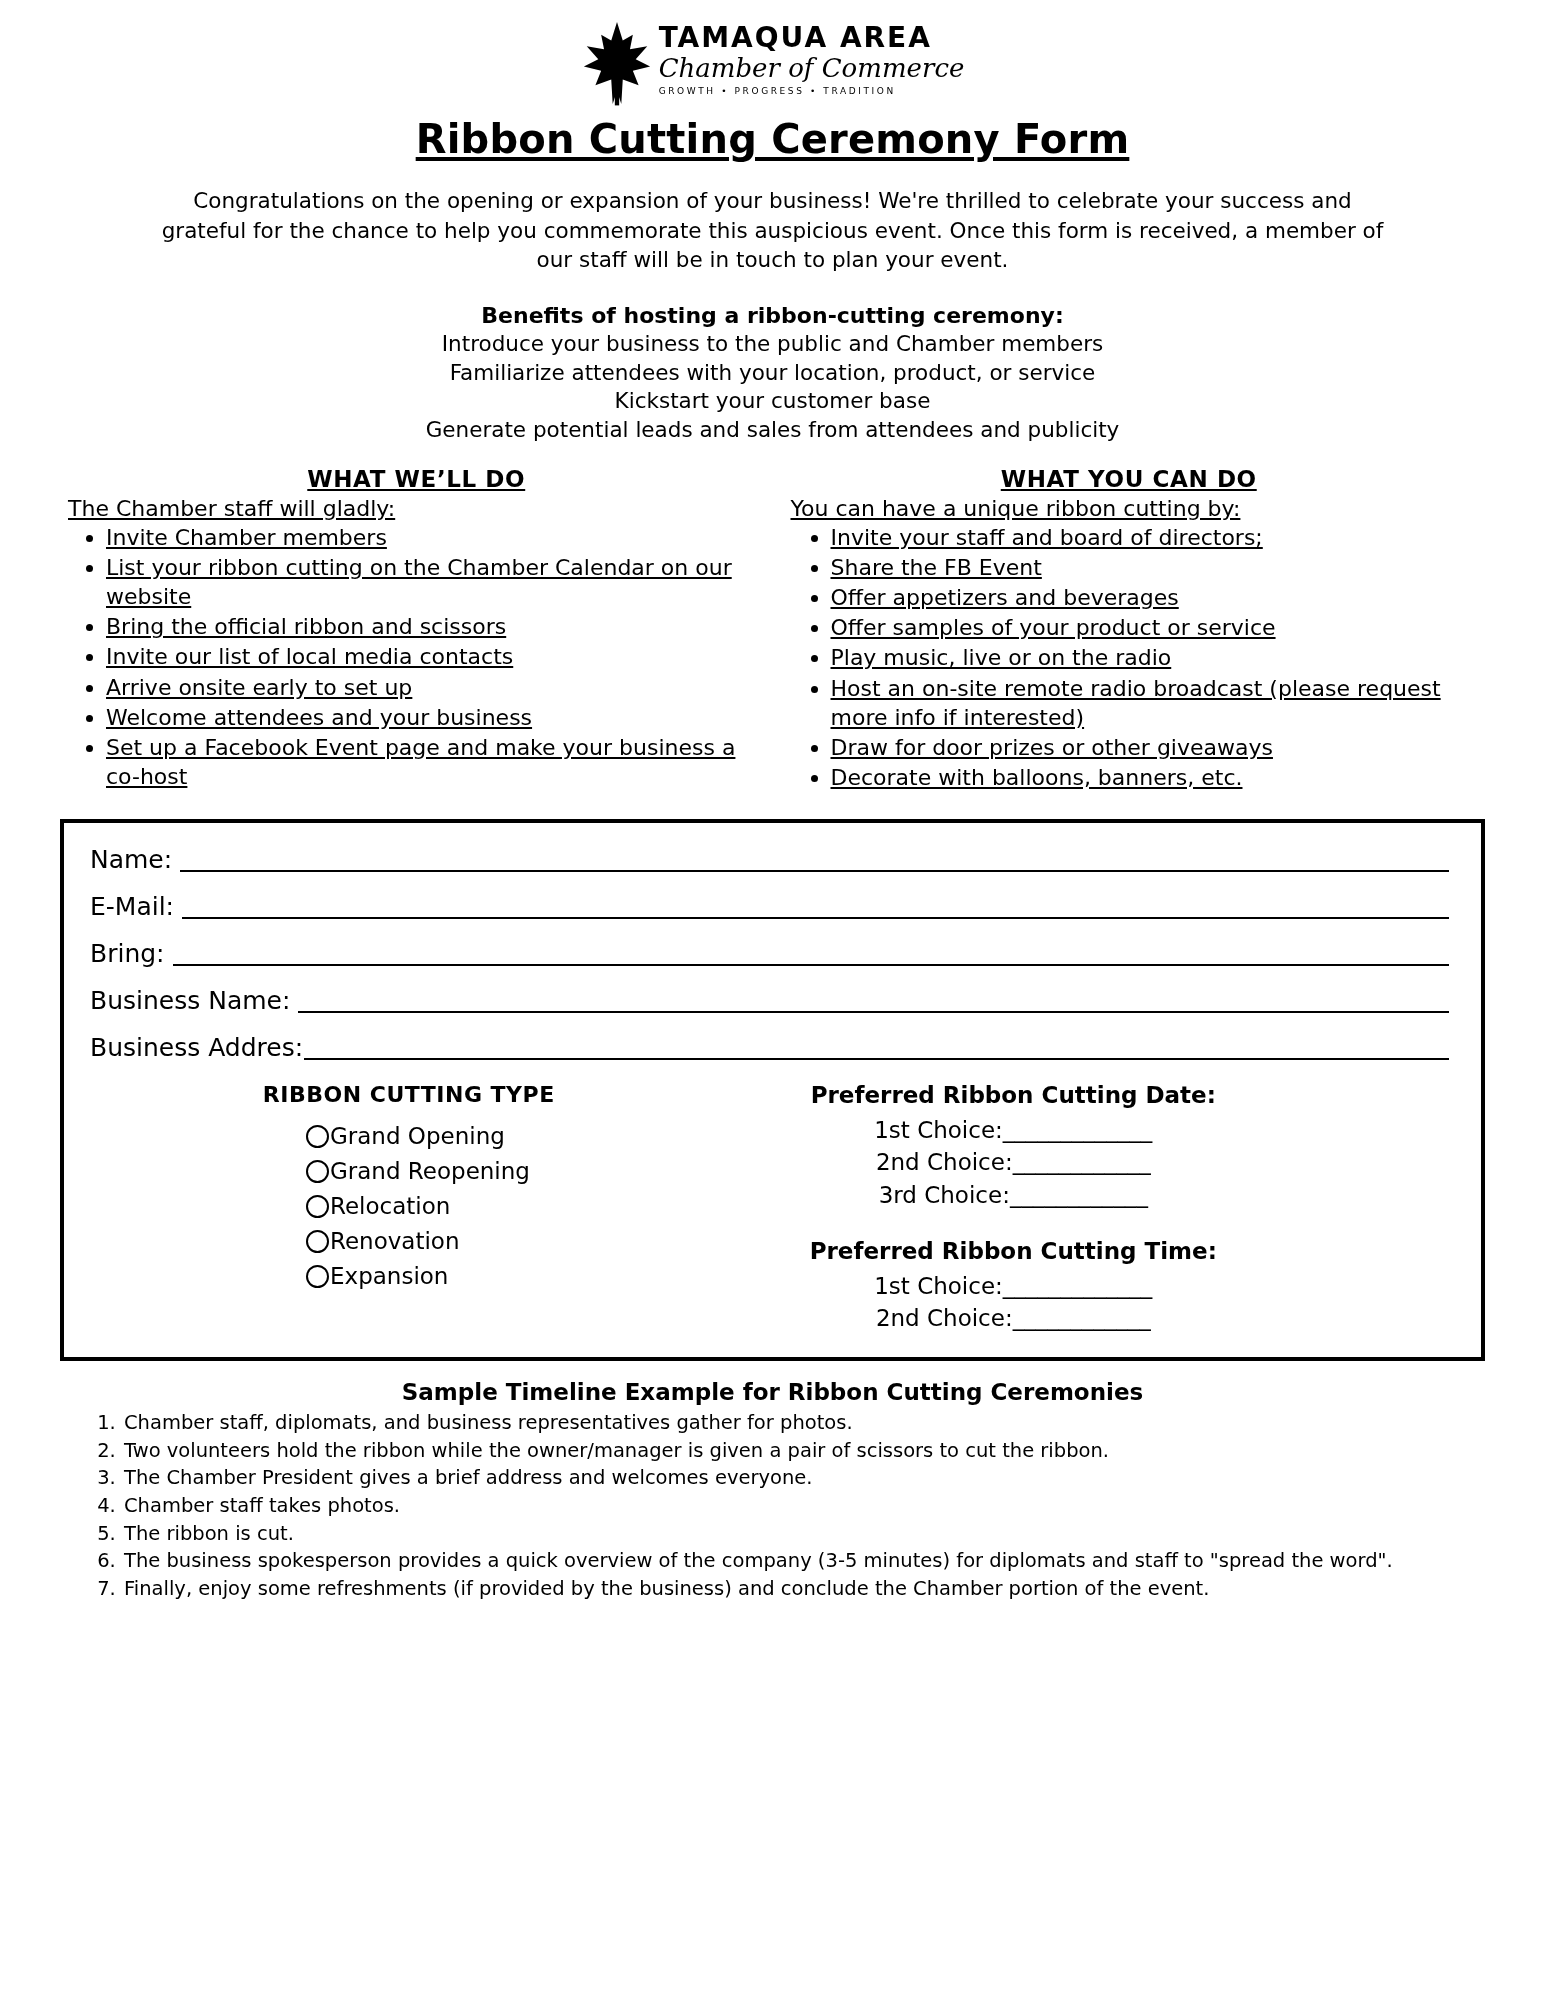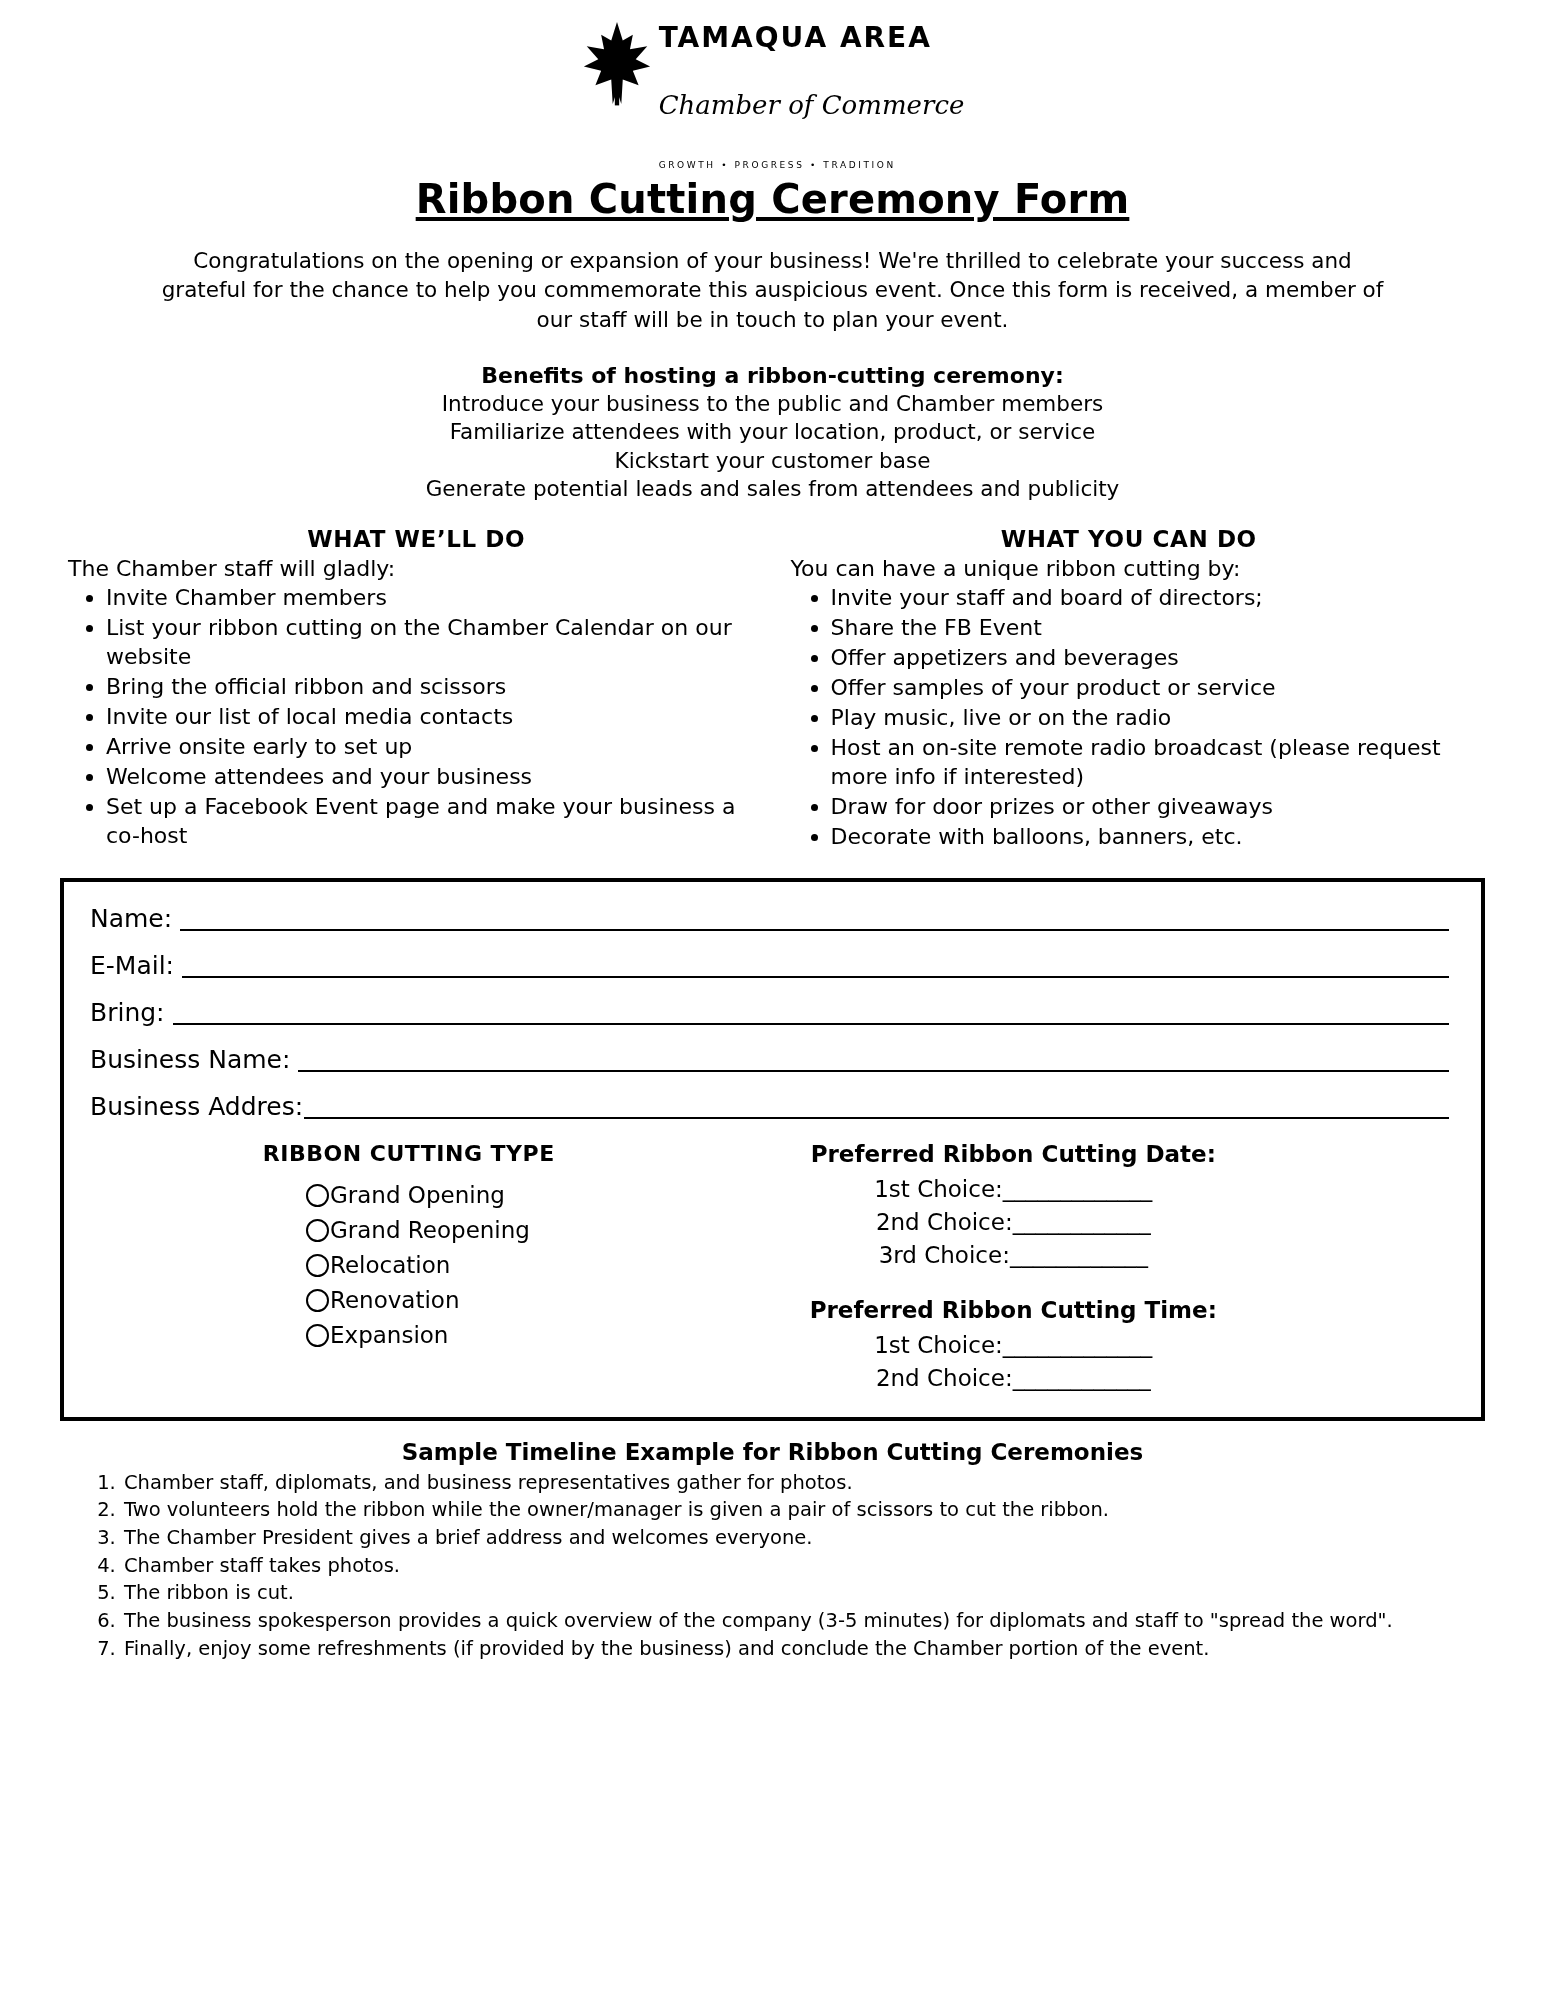--- a/index.html
+++ b/index.html
@@ -38,21 +38,20 @@
   .logo-leaf {
     width: 72px;
     height: 92px;
     display: block;
   }
   .logo-text {
     display: flex;
     flex-direction: column;
     justify-content: flex-start;
     padding-top: 6px;
-    gap: 37px;
   }
   .logo-line1 {
     font-family: "DejaVu Sans", sans-serif;
     font-weight: bold;
     font-size: 28px;
     letter-spacing: 2px;
     line-height: 1;
   }
   .logo-line2 {
     font-family: "DejaVu Serif", serif;
@@ -97,20 +96,21 @@
     text-align: center;
     font-size: 21.5px;
     line-height: 1.33;
   }
 
   
   .cols {
     display: flex;
     margin-top: 22px;
     gap: 0px;
+    text-decoration: underline;
   }
   .col {
     width: 50%;
     box-sizing: border-box;
   }
   .col-head {
     text-align: center;
     font-weight: bold;
     font-size: 23px;
     letter-spacing: 0.6px;

